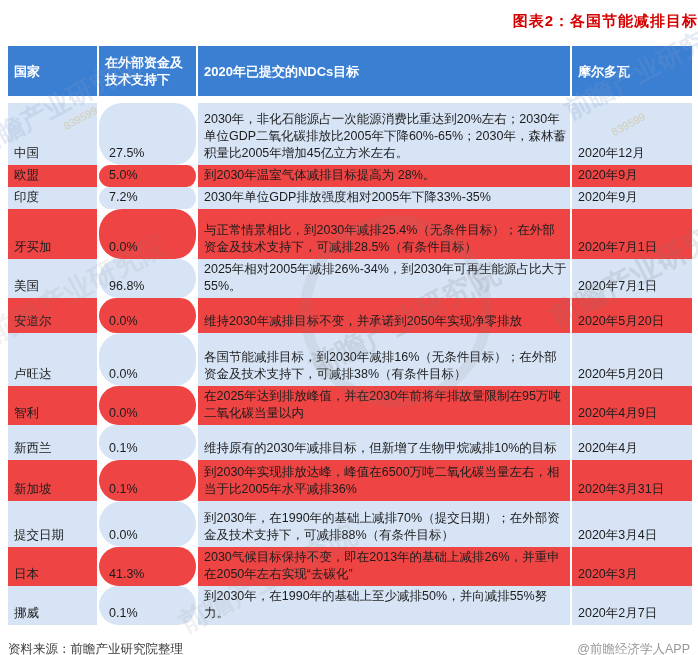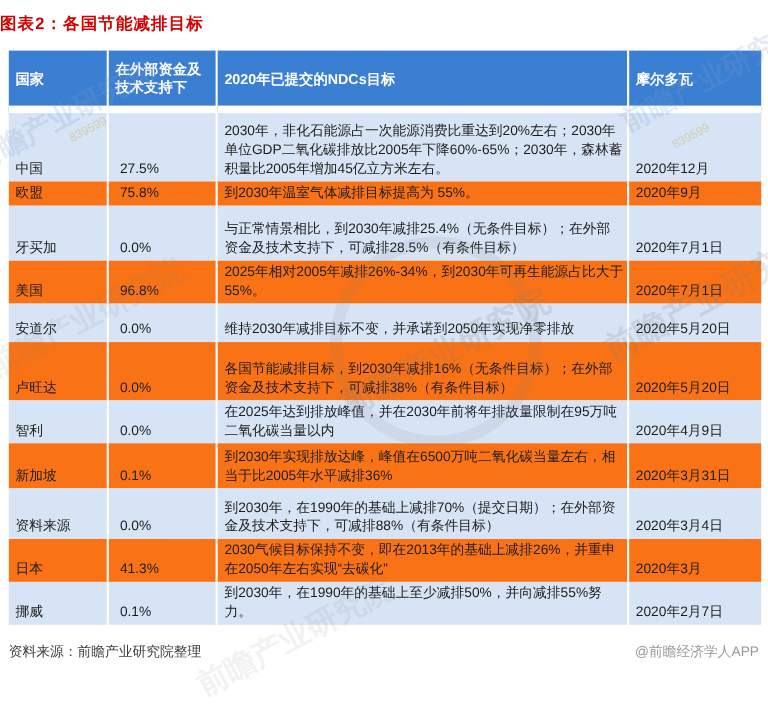--- a/index.html
+++ b/index.html
@@ -3,21 +3,21 @@
 <meta charset="utf-8">
 <style>
   html,body { margin:0; padding:0; }
   body {
     width:698px; height:655px;
     background:#ffffff;
     font-family:"Liberation Sans","DejaVu Sans",sans-serif;
     position:relative; overflow:hidden;
   }
   .title {
-    text-align:left;
+    text-align:right;
     padding-top:12px;
     font-size:15px;
     font-weight:bold;
     color:#d40000;
     letter-spacing:1px;
     height:18px;
   }
   table {
     border-collapse:separate;
     border-spacing:0;
@@ -38,25 +38,25 @@
     line-height:17px;
     padding:2px 2px 2px 6px;
     border-bottom:7px solid #ffffff;
   }
   td {
     font-size:12.5px;
     line-height:17px;
     color:#1c1c1c;
     vertical-align:bottom;
     padding:2px 3px 3px 6px;
-    background:#f97316;
+    background:#ef4444;
   }
   th:not(:last-child), td:not(:last-child){ border-right:2px solid #ffffff; }
   tbody tr:nth-child(odd) td { background:#d6e4f5; }
-  td.c-share { padding-left:10px; }
+  td.c-share { padding-left:10px;border-radius:23px; }
   .footer {
     display:flex;
     justify-content:space-between;
     margin:16px 8px 0 8px;
     font-size:12.5px;
     color:#3c3c3c;
   }
   .footer .credit { color:#999999; }
   .wm {
     position:absolute;
@@ -101,22 +101,28 @@
   </thead>
   <tbody>
     <tr style="height:62px">
       <td class="c-country">中国</td>
       <td class="c-share">27.5%</td>
       <td class="c-target">2030年，非化石能源占一次能源消费比重达到20%左右；2030年单位GDP二氧化碳排放比2005年下降60%-65%；2030年，森林蓄积量比2005年增加45亿立方米左右。</td>
       <td class="c-date">2020年12月</td>
     </tr>
     <tr style="height:20px">
       <td class="c-country">欧盟</td>
-      <td class="c-share">75.8%</td>
-      <td class="c-target">到2030年温室气体减排目标提高为 55%。</td>
+      <td class="c-share">5.0%</td>
+      <td class="c-target">到2030年温室气体减排目标提高为 28%。</td>
+      <td class="c-date">2020年9月</td>
+    </tr>
+    <tr style="height:21px">
+      <td class="c-country">印度</td>
+      <td class="c-share">7.2%</td>
+      <td class="c-target">2030年单位GDP排放强度相对2005年下降33%-35%</td>
       <td class="c-date">2020年9月</td>
     </tr>
     <tr style="height:50px">
       <td class="c-country">牙买加</td>
       <td class="c-share">0.0%</td>
       <td class="c-target">与正常情景相比，到2030年减排25.4%（无条件目标）；在外部资金及技术支持下，可减排28.5%（有条件目标）</td>
       <td class="c-date">2020年7月1日</td>
     </tr>
     <tr style="height:34px">
       <td class="c-country">美国</td>
@@ -135,28 +141,34 @@
       <td class="c-share">0.0%</td>
       <td class="c-target">各国节能减排目标，到2030年减排16%（无条件目标）；在外部资金及技术支持下，可减排38%（有条件目标）</td>
       <td class="c-date">2020年5月20日</td>
     </tr>
     <tr style="height:39px">
       <td class="c-country">智利</td>
       <td class="c-share">0.0%</td>
       <td class="c-target">在2025年达到排放峰值，并在2030年前将年排故量限制在95万吨二氧化碳当量以内</td>
       <td class="c-date">2020年4月9日</td>
     </tr>
+    <tr style="height:35px">
+      <td class="c-country">新西兰</td>
+      <td class="c-share">0.1%</td>
+      <td class="c-target">维持原有的2030年减排目标，但新增了生物甲烷减排10%的目标</td>
+      <td class="c-date">2020年4月</td>
+    </tr>
     <tr style="height:41px">
       <td class="c-country">新加坡</td>
       <td class="c-share">0.1%</td>
       <td class="c-target">到2030年实现排放达峰，峰值在6500万吨二氧化碳当量左右，相当于比2005年水平减排36%</td>
       <td class="c-date">2020年3月31日</td>
     </tr>
     <tr style="height:46px">
-      <td class="c-country">资料来源</td>
+      <td class="c-country">提交日期</td>
       <td class="c-share">0.0%</td>
       <td class="c-target">到2030年，在1990年的基础上减排70%（提交日期）；在外部资金及技术支持下，可减排88%（有条件目标）</td>
       <td class="c-date">2020年3月4日</td>
     </tr>
     <tr style="height:28px">
       <td class="c-country">日本</td>
       <td class="c-share">41.3%</td>
       <td class="c-target">2030气候目标保持不变，即在2013年的基础上减排26%，并重申在2050年左右实现“去碳化”</td>
       <td class="c-date">2020年3月</td>
     </tr>

